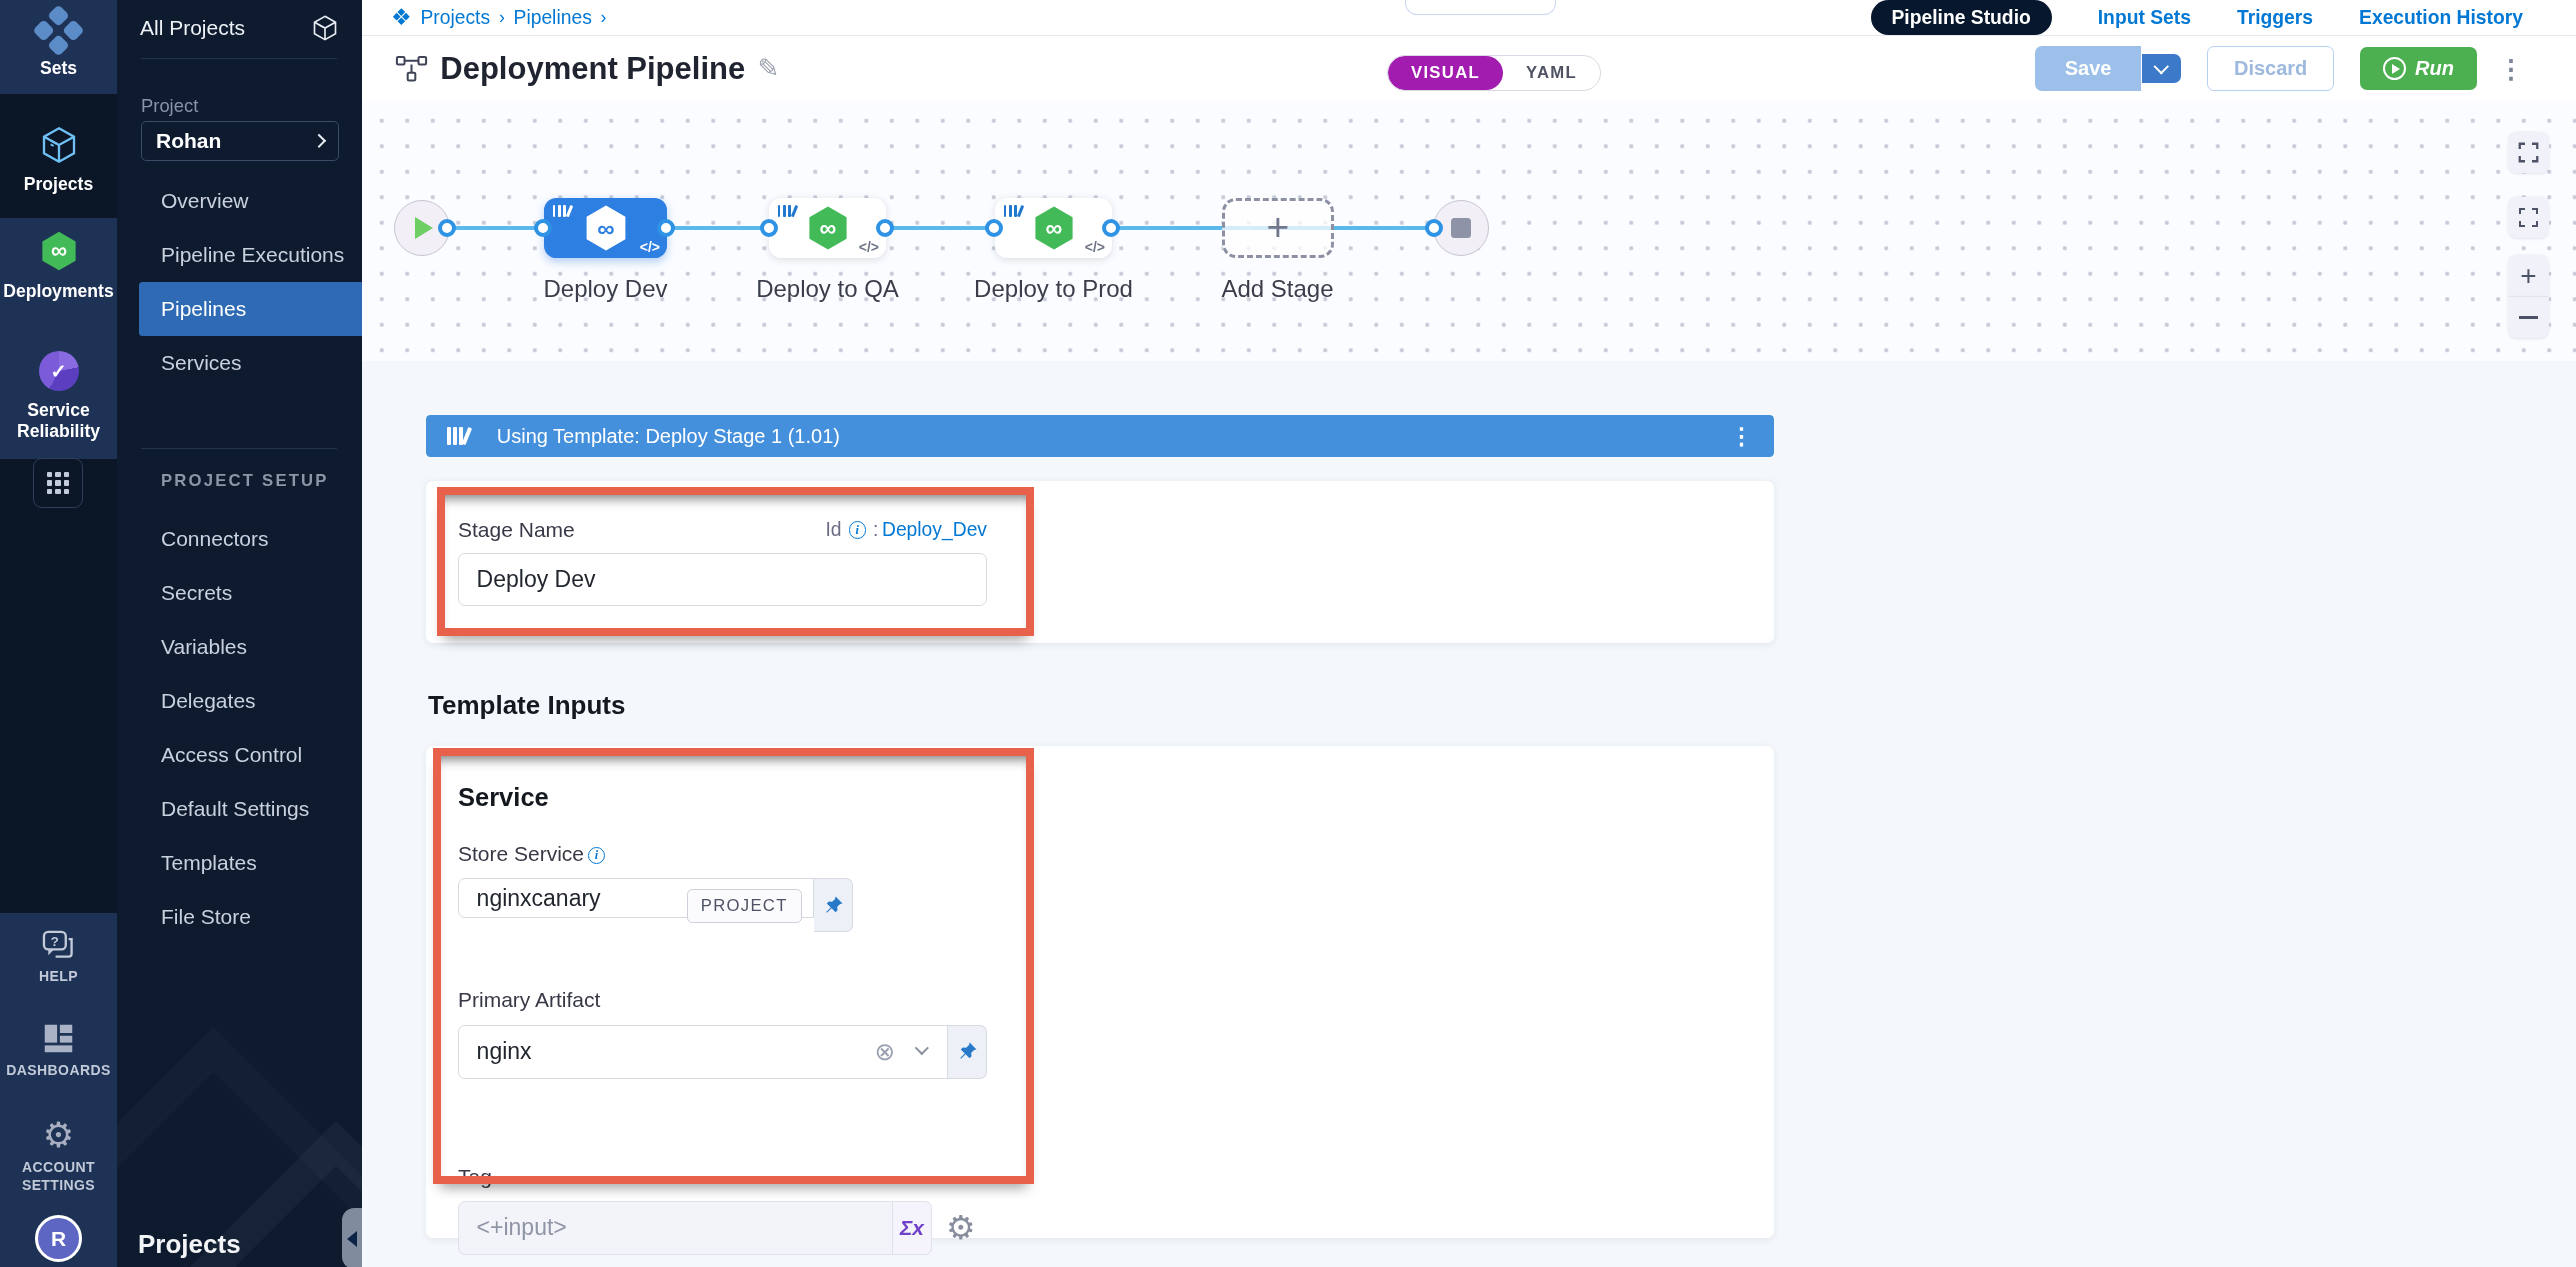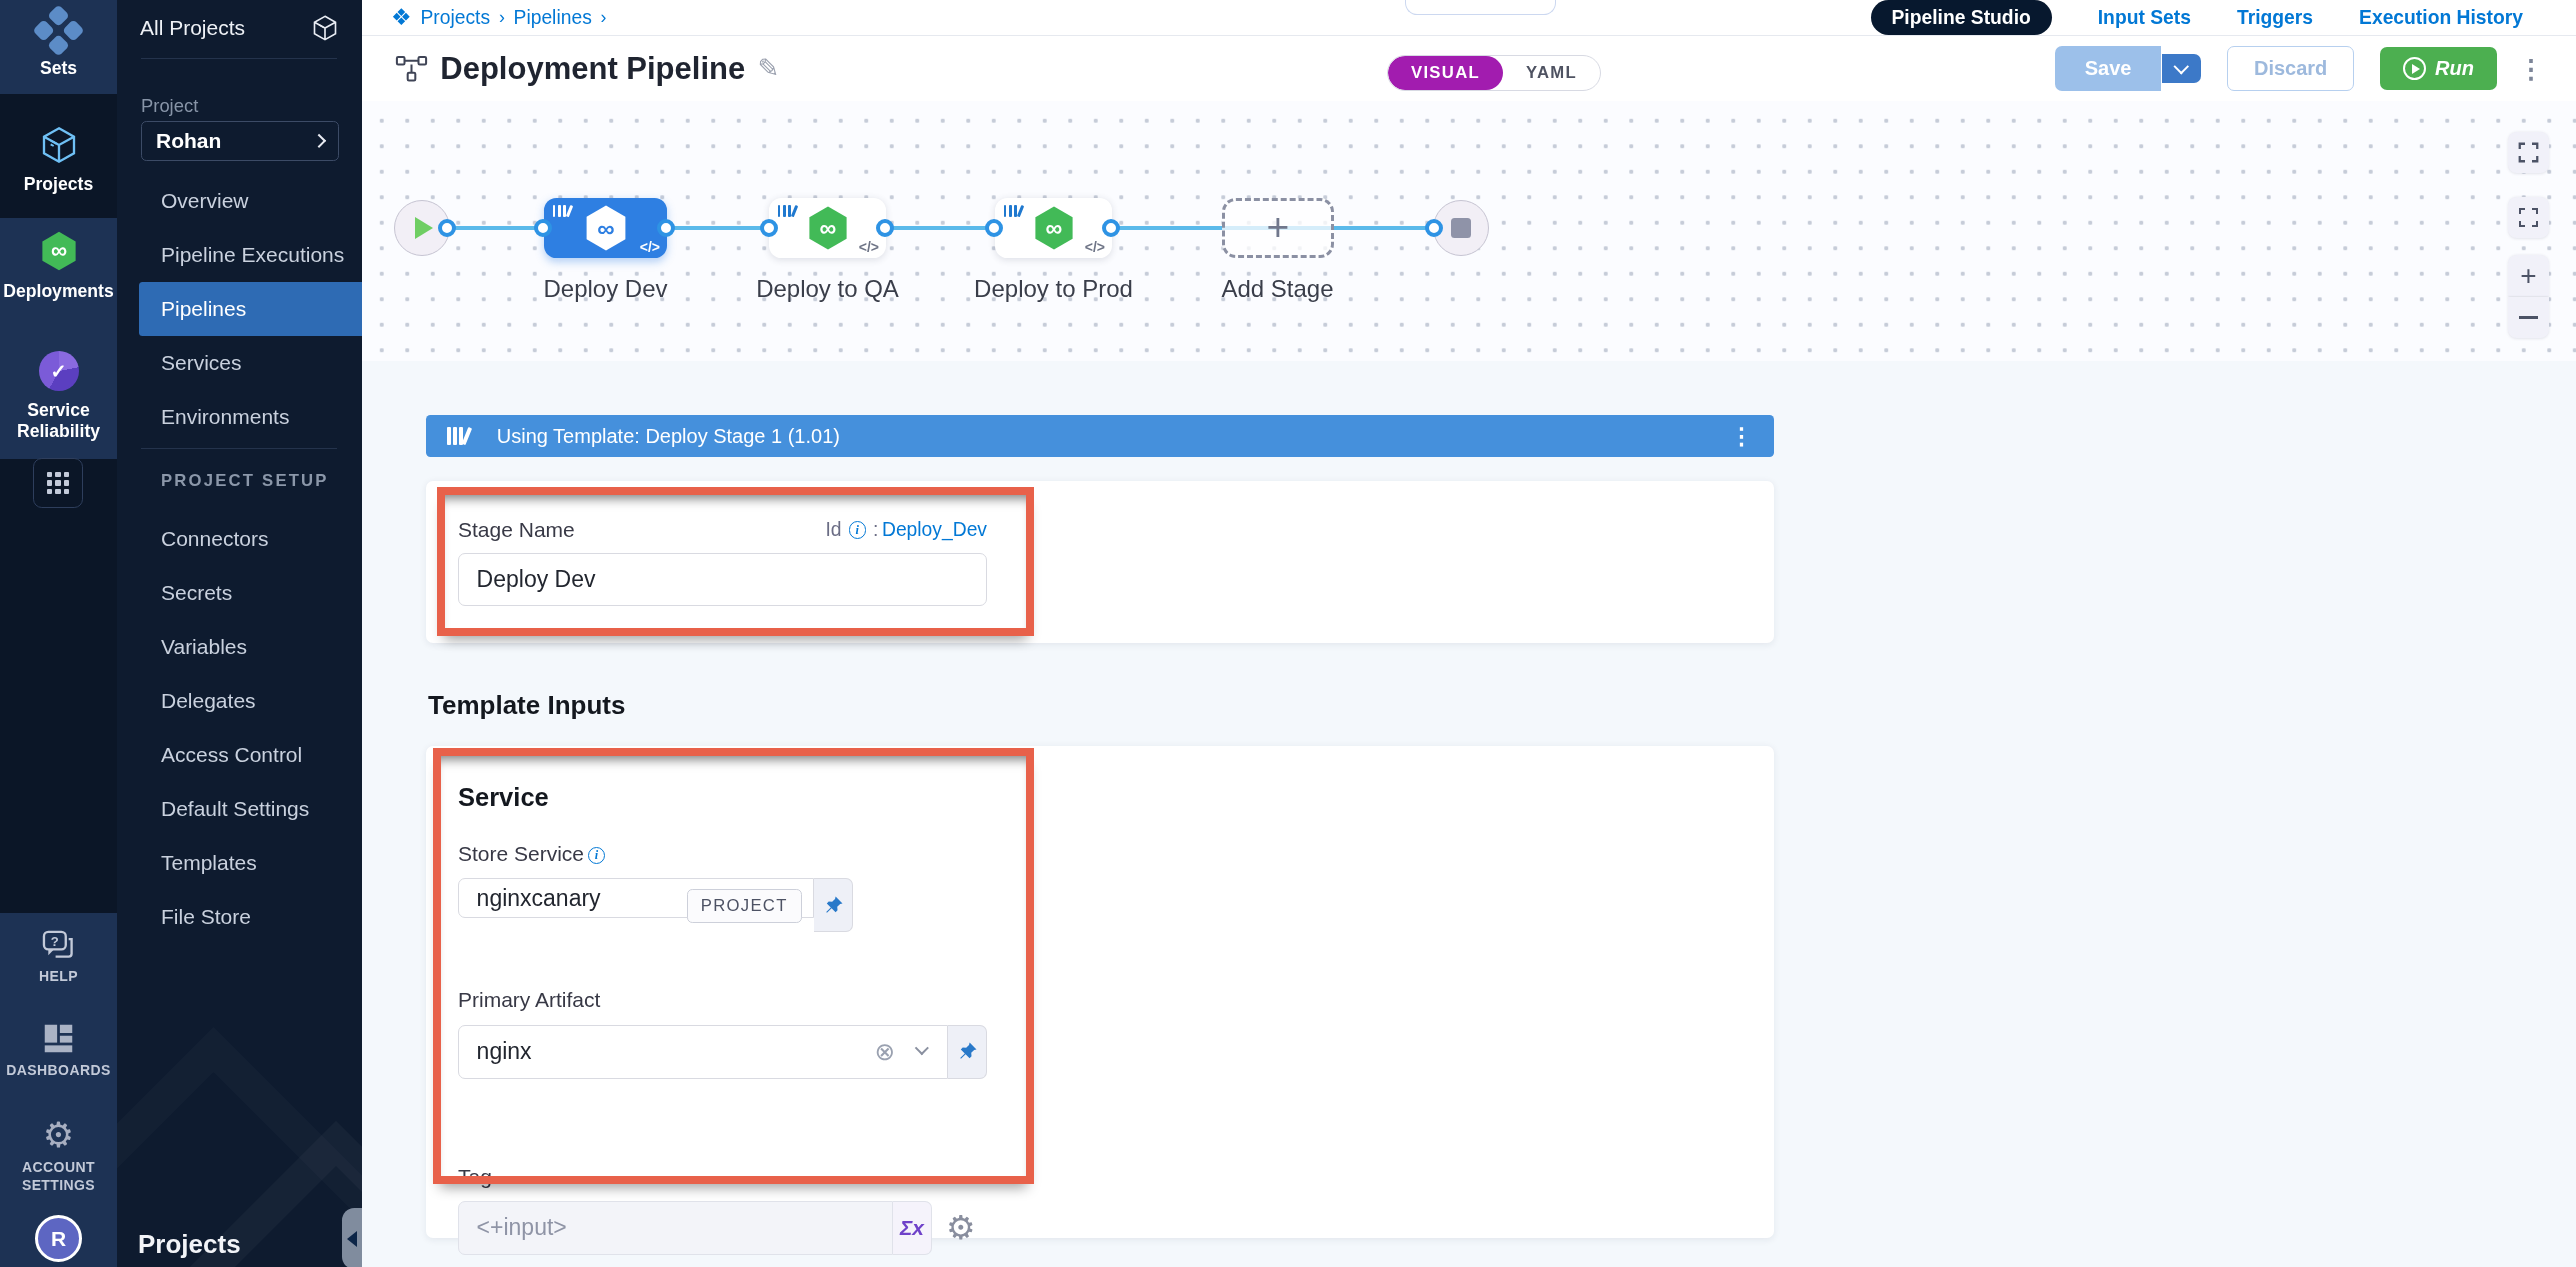--- a/index.html
+++ b/index.html
@@ -47,21 +47,21 @@
   .hdr-tabs { margin-left:auto; display:flex; align-items:center; gap:46px; margin-right:53px; }
   .hdr-tab { color:#0278d5; font-size:19.3px; font-weight:bold; cursor:pointer; white-space:nowrap; }
   .hdr-tab.pill { background:#07182e; color:#fff; padding:6.1px 21px; border-radius:877px; }
   .hdr-row2 { position:absolute; left:0; top:36px; right:0; height:65px; display:flex; align-items:center; }
   .title-wrap { display:flex; align-items:center; gap:12.3px; margin-left:33px; }
   .page-title { font-size:31px; font-weight:bold; color:#1f2430; }
   .pencil { color:#9aa0ae; font-size:26px; cursor:pointer; }
   .toggle { position:absolute; left:1025px; top:19.3px; display:flex; border:1.8px solid #d8dae3; border-radius:877px; overflow:hidden; background:#fff; cursor:pointer; }
   .toggle .seg { font-size:16.7px; font-weight:bold; letter-spacing:1.3px; padding:7px 23px; color:#4f5362; }
   .toggle .seg.on { background:#a21caf; color:#fff; border-radius:877px; }
-  .hdr-actions { margin-left:auto; display:flex; align-items:center; margin-right:32px;text-align:right; }
+  .hdr-actions { margin-left:auto; display:flex; align-items:center; margin-right:52px;text-align:right; }
   .btn-save { background:#9cc0ea; color:#fff; font-size:20px; font-weight:bold; padding:11.4px 30px; border-radius:7px 0 0 7px; border-right:1.3px solid #fff; cursor:pointer; }
   .btn-save-caret { background:#3c79c8; border-radius:0 7px 7px 0; padding:11.4px 14px; cursor:pointer; display:flex; align-items:center; }
   .chev-d-w { width:10.5px; height:10.5px; border-right:2.6px solid #fff; border-bottom:2.6px solid #fff; transform:rotate(45deg); margin-top:-4.4px; }
   .btn-discard { margin-left:26px; background:#fff; border:1.8px solid #b7d0ef; color:#9db9dd; font-size:20px; font-weight:bold; padding:9.7px 26px; border-radius:7px; cursor:pointer; }
   .btn-run { margin-left:26px; background:#4caf50; color:#fff; font-size:20px; font-weight:bold; padding:9.7px 23px; border-radius:7px; display:flex; align-items:center; gap:8.8px; cursor:pointer;font-style:italic; }
   .run-circ { width:23px; height:23px; border:2.2px solid #fff; border-radius:50%; display:flex; align-items:center; justify-content:center; }
   .run-tri { width:0; height:0; border-top:5.3px solid transparent; border-bottom:5.3px solid transparent; border-left:8px solid #fff; margin-left:1.8px; }
   .kebab { color:#7c8598; font-size:26px; font-weight:bold; margin-left:21px; cursor:pointer; line-height:1; }
 
   
@@ -216,21 +216,20 @@
   <div class="sb-select">
     <span>Rohan</span>
     <span class="chev-r"></span>
   </div>
 
   <ul class="sb-menu" style="top:174px;">
     <li>Overview</li>
     <li>Pipeline Executions</li>
     <li class="sel">Pipelines</li>
     <li>Services</li>
-    <li>Environments</li>
   </ul>
 
   <div class="sb-divider" style="top:448px;"></div>
   <div class="sb-setup">PROJECT SETUP</div>
 
   <ul class="sb-menu" style="top:512px;">
     <li>Connectors</li>
     <li>Secrets</li>
     <li>Variables</li>
     <li>Delegates</li>

